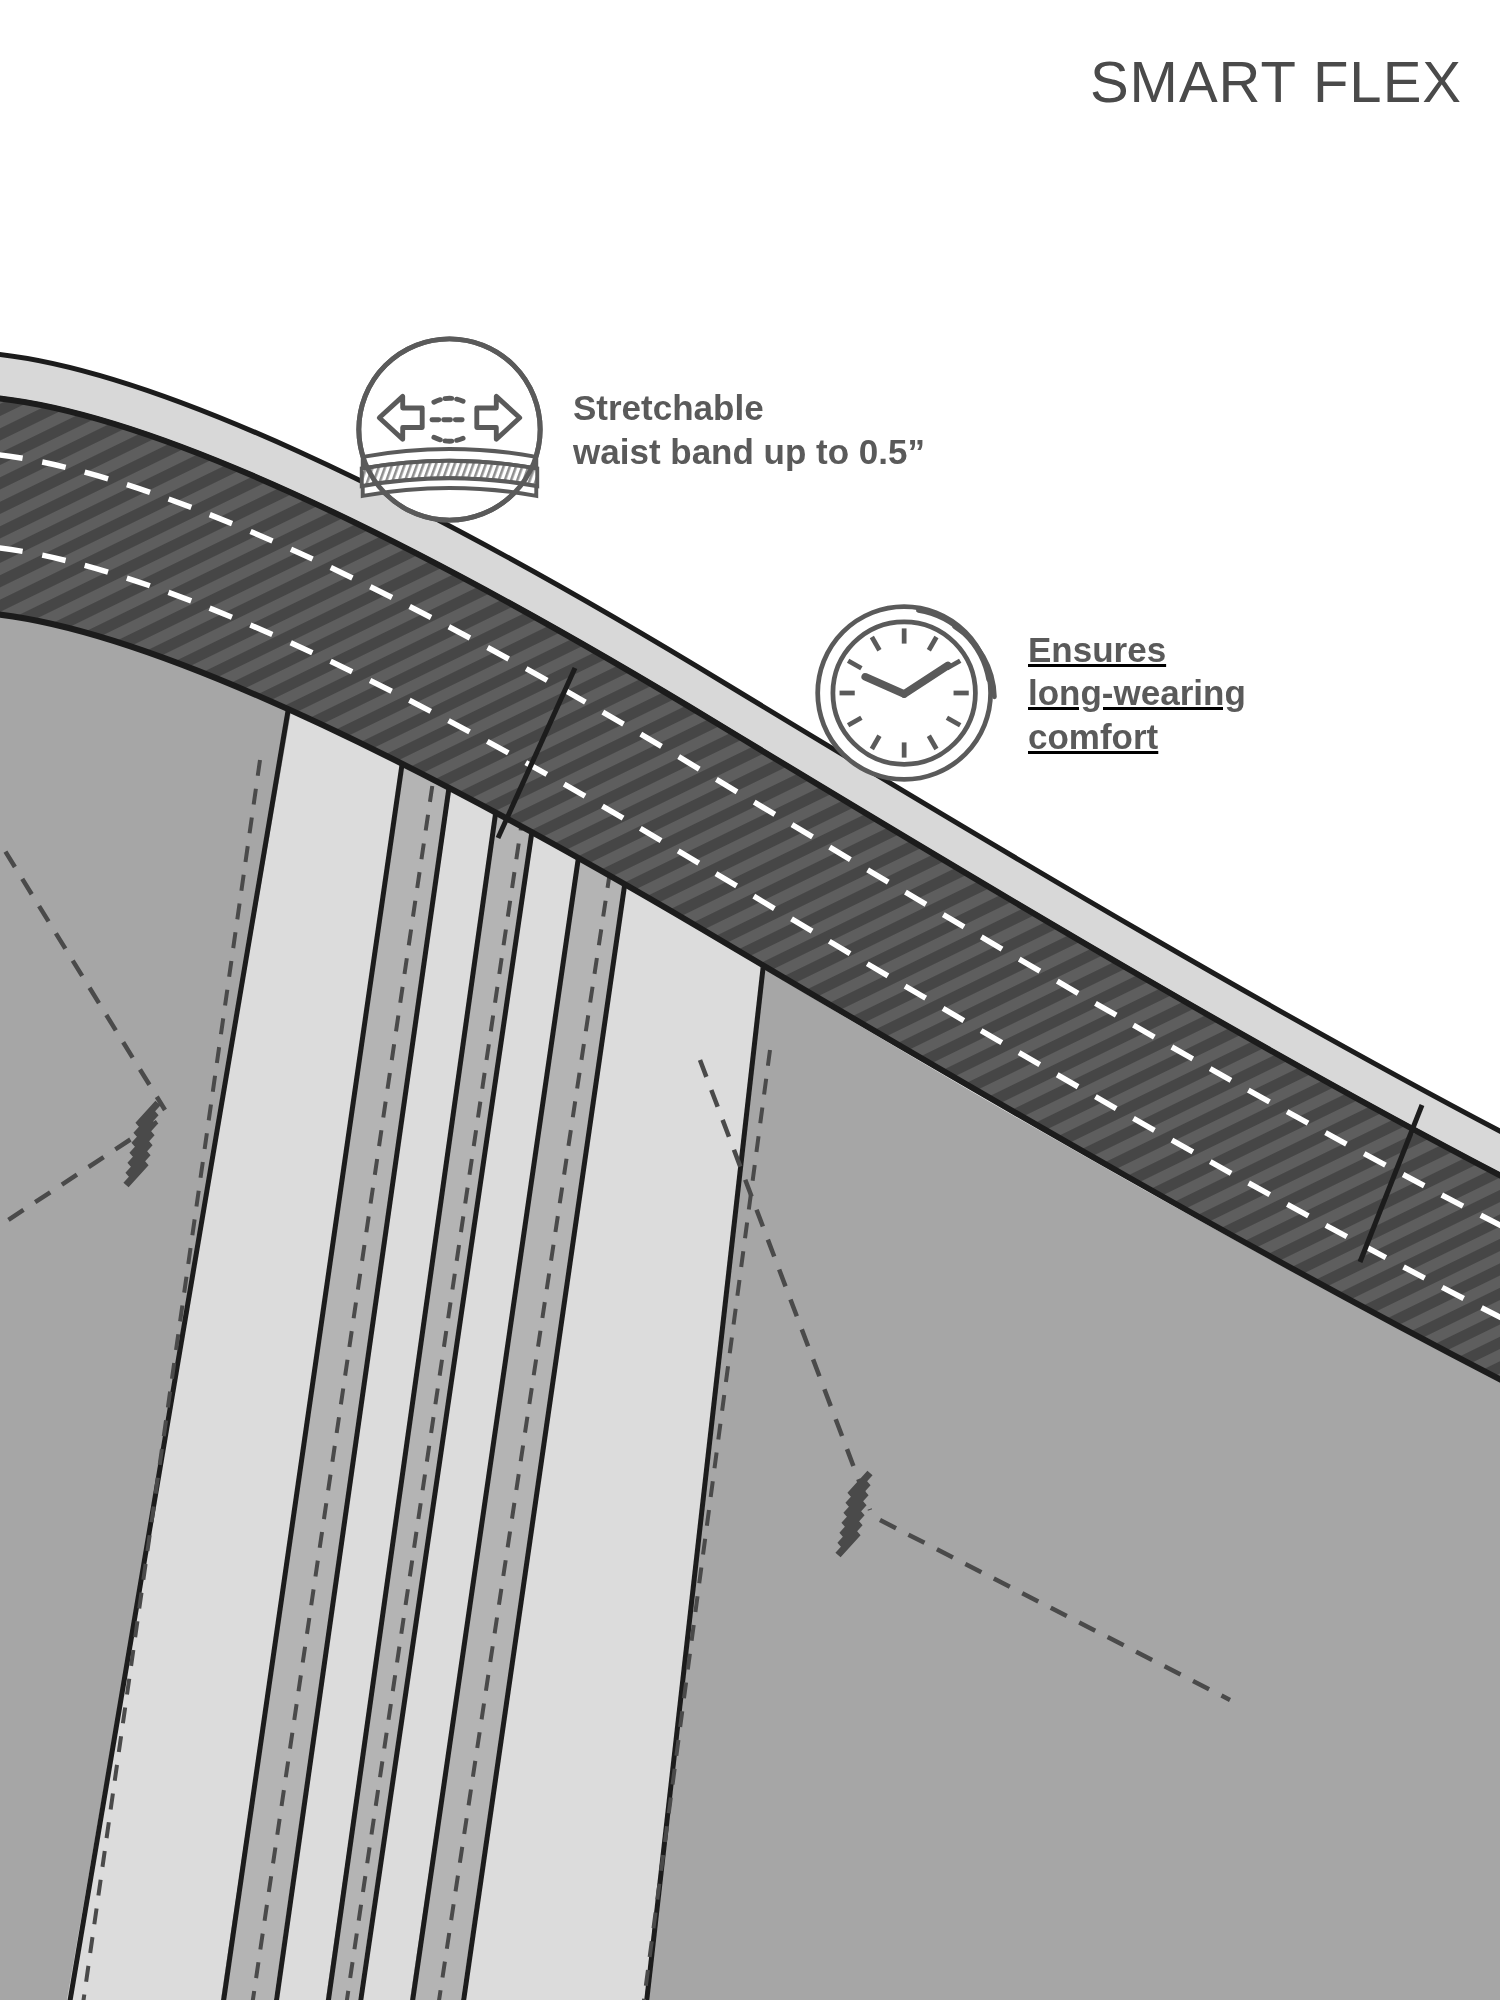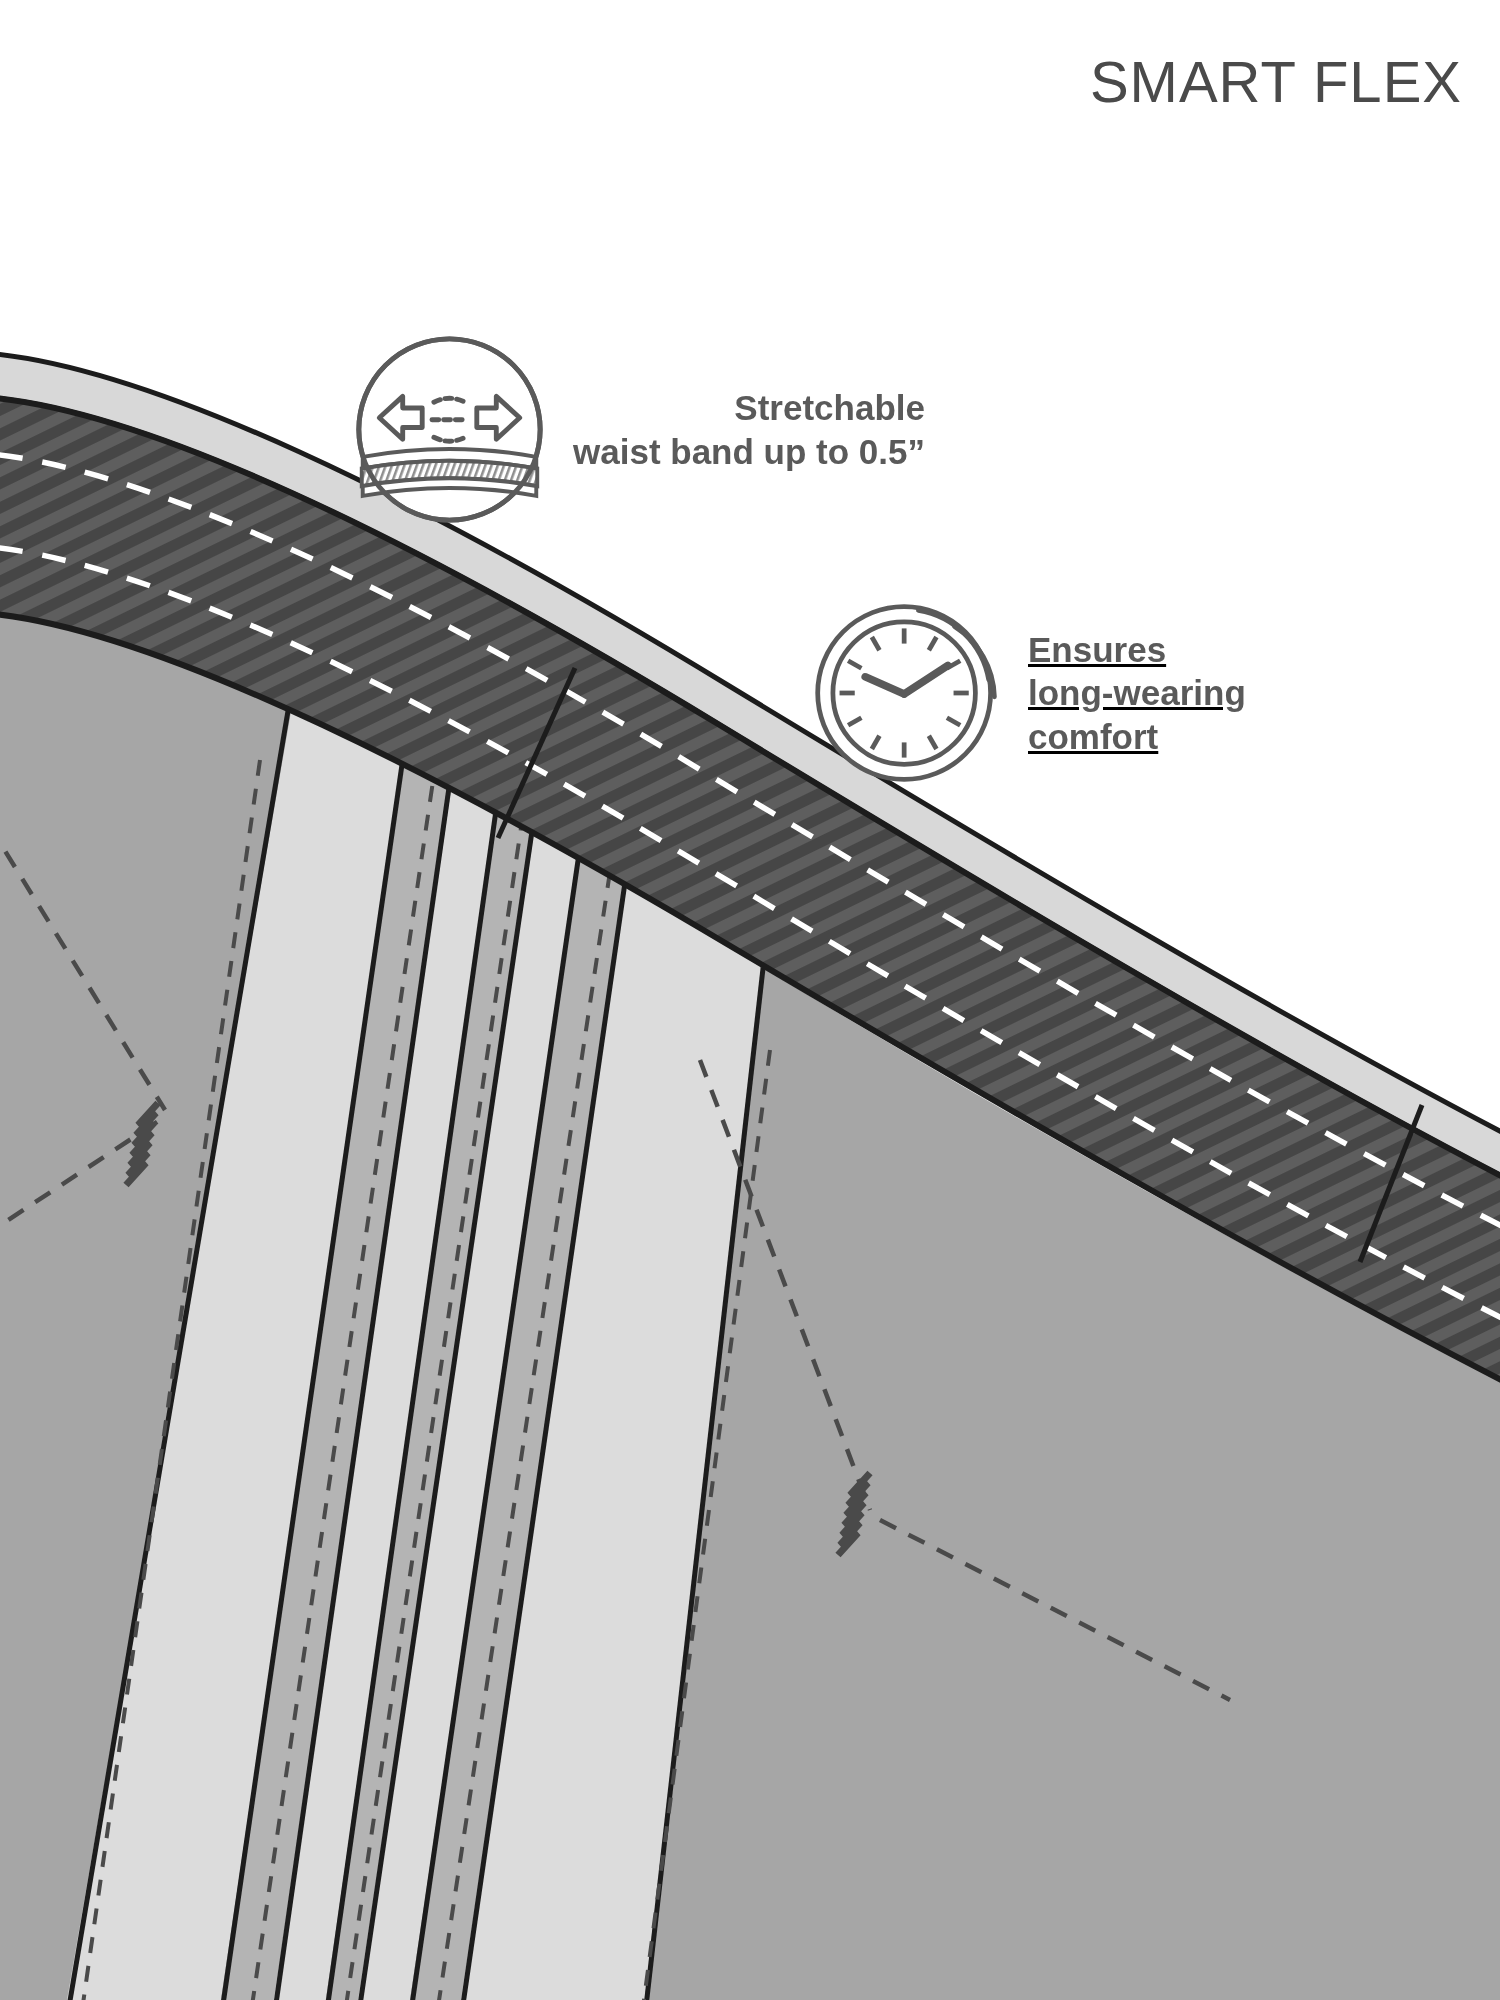--- a/index.html
+++ b/index.html
@@ -41,21 +41,21 @@
     gap: 26px;
   }
   .callout-text {
     font-size: 35px;
     font-weight: bold;
     color: #5a5a5a;
     line-height: 1.24;
     white-space: pre-line;
     font-family: "Liberation Sans", sans-serif;
   }
-  #callout-stretch { left: 352px; top: 332px; text-align: right; }
+  #callout-stretch { left: 352px; top: 332px; }
   #callout-comfort { left: 812px; top: 598px; text-decoration: underline; }
   .badge { flex: 0 0 auto; display: block; }
 </style>
 </head>
 <body>
 
 <div id="page">
 
   <svg id="art" viewBox="0 0 1500 2000" xmlns="http://www.w3.org/2000/svg">
     <defs>

